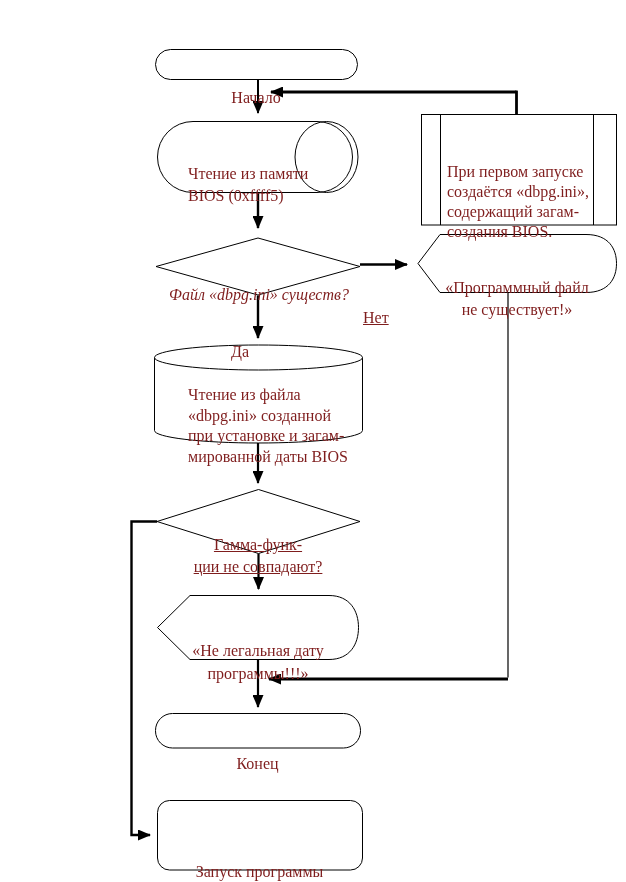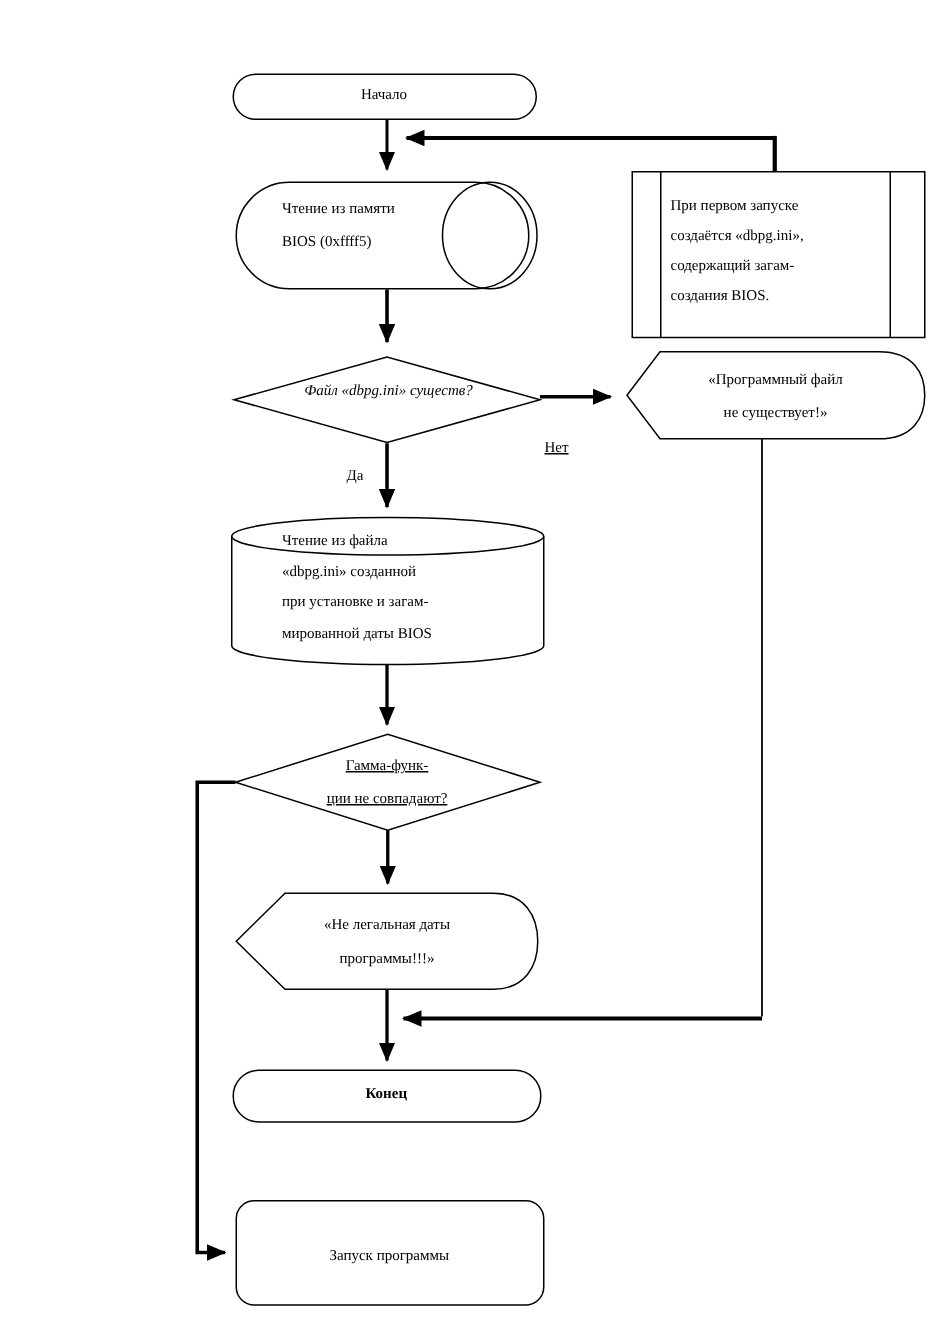--- a/index.html
+++ b/index.html
@@ -8,24 +8,25 @@
     width: 626px;
     height: 882px;
     background: #ffffff;
     font-family: "Liberation Serif", "DejaVu Serif", serif;
     color: #000000;
     overflow: hidden;
   }
   .canvas svg { position: absolute; left: 0; top: 0; }
   .txt {
     position: absolute;
-    font-size: 10px;
+    font-size: 16px;
     line-height: 22px;
-    color: #000000;
+    color: #7f1d1d;
     white-space: nowrap;
+    margin-top: 34px;
   }
   .center { text-align: center; }
   .lh18 { line-height: 18px; }
   .lh20 { line-height: 20px; }
   .lh205 { line-height: 20.5px; }
   .lh225 { line-height: 22.5px; }
 </style>
 </head>
 <body>
 
@@ -85,42 +86,42 @@
 
   <div class="txt lh20" style="left:447px; top:128px;">
     <div>При первом запуске</div>
     <div>создаётся «dbpg.ini»,</div>
     <div>содержащий загам-</div>
     <div>создания BIOS.</div>
   </div>
 
   <div class="txt center lh18" style="left:158px; top:252px; width:202px;font-style:italic;">Файл «dbpg.ini» существ?</div>
 
-  <div class="txt lh18" style="left:363px; top:290px;text-decoration:underline;">Нет</div>
+  <div class="txt lh18" style="left:363px; top:275px;text-decoration:underline;">Нет</div>
   <div class="txt lh18" style="left:231px; top:309px;">Да</div>
 
   <div class="txt lh205" style="left:188px; top:351px;">
     <div>Чтение из файла</div>
     <div>«dbpg.ini» созданной</div>
     <div>при установке и загам-</div>
     <div>мированной даты BIOS</div>
   </div>
 
   <div class="txt center" style="left:427px; top:243px; width:180px;">
     <div>«Программный файл</div>
     <div>не существует!»</div>
   </div>
 
   <div class="txt center" style="left:158px; top:500px; width:200px;text-decoration:underline;">
     <div>Гамма-функ-</div>
     <div>ции не совпадают?</div>
   </div>
 
   <div class="txt center lh225" style="left:168px; top:606px; width:180px;">
-    <div>«Не легальная даты</div>
+    <div>«Не легальная дату</div>
     <div>программы!!!»</div>
   </div>
 
-  <div class="txt center lh18" style="left:155px; top:721px; width:205px;font-weight:bold;">Конец</div>
+  <div class="txt center lh18" style="left:155px; top:721px; width:205px;">Конец</div>
 
   <div class="txt center lh18" style="left:157px; top:829px; width:205px;">Запуск программы</div>
 
 </div>
 
 </body></html>

